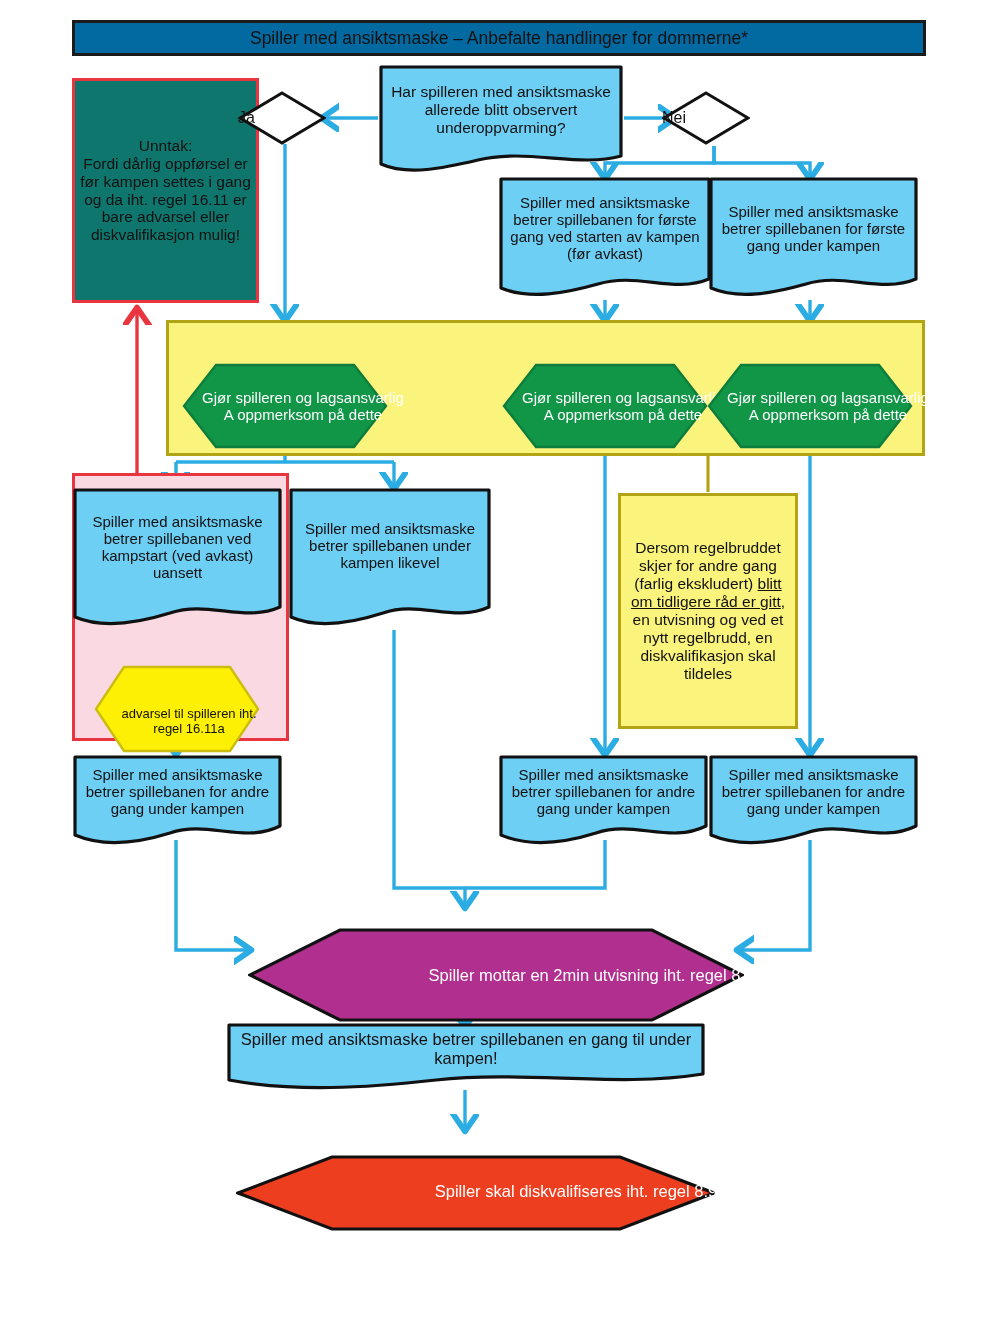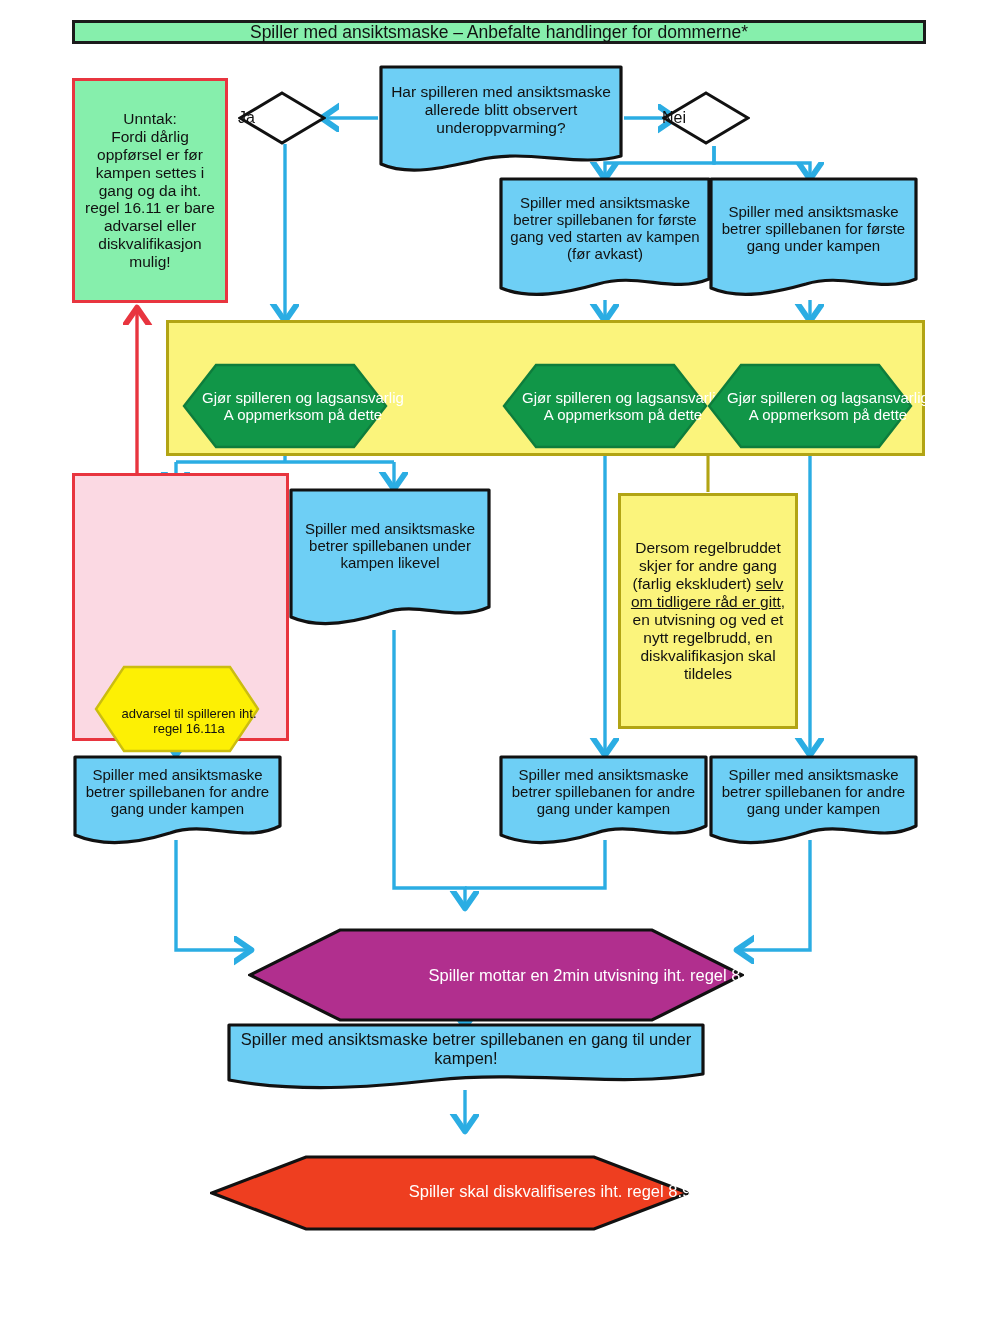--- a/index.html
+++ b/index.html
@@ -6,25 +6,25 @@
   body{width:1000px;height:1327px;position:relative;
        font-family:"Liberation Sans",sans-serif;color:#111;}
   #root{position:relative;width:1000px;height:1327px;overflow:hidden;}
   svg#wires{position:absolute;left:0;top:0;width:1000px;height:1327px;}
 
   .node{position:absolute;box-sizing:border-box;display:flex;
         align-items:center;justify-content:center;text-align:center;
         line-height:1.16;}
 
   
-  #title{left:72px;top:20px;width:854px;height:24px;background:#86efac;
+  #title{left:72px;top:20px;width:854px;height:36px;background:#0369a1;
          border:3px solid #1b1b1b;font-size:17.5px;color:#111;z-index:6;}
 
   
-  #unntak{left:72px;top:78px;width:156px;height:225px;background:#86efac;
+  #unntak{left:72px;top:78px;width:187px;height:225px;background:#0f766e;
           border:3px solid #e8353f;font-size:15.5px;padding:4px 5px;z-index:6;}
 
   
   #pinkgroup{position:absolute;left:72px;top:473px;width:211px;height:262px;
              background:#fbd9e3;border:3px solid #e8353f;z-index:2;}
 
   
   #yellowband{position:absolute;left:166px;top:320px;width:753px;height:130px;
               background:#fbf47c;border:3px solid #b2a414;z-index:2;}
   .tornwrap{position:absolute;z-index:5;}
@@ -196,20 +196,28 @@
 
   <div class="hexwrap" style="left:707px;top:338px;width:206px;height:86px;">
     <svg width="206" height="86" viewBox="0 0 206 86">
       <path d="M34,2 H172 L204,43 L172,84 H34 L2,43 Z" fill="#119648" stroke="#0e7d3c" stroke-width="2.4"></path>
     </svg>
     <div class="hlabel white" style="font-size:15px;padding:0 18px;">
       <span>Gjør spilleren og lagsansvarlig A oppmerksom på dette</span>
     </div>
   </div>
 
+  <div class="tornwrap" style="left:72px;top:487px;width:211px;height:146px;">
+    <svg width="211" height="146" viewBox="0 0 211 146">
+      <path d="M3,3 H208 V120 C172,136 136,113 98,126 C66,136 31,142 3,130 Z" fill="#6ecff5" stroke="#111" stroke-width="3.2" stroke-linejoin="round"></path>
+    </svg>
+    <div class="txt" style="height:120px;align-items:center;font-size:15px;padding:0 6px;">
+      <span>Spiller med ansiktsmaske betrer spillebanen ved kampstart (ved avkast) uansett</span>
+    </div>
+  </div>
 
   <div class="tornwrap" style="left:288px;top:487px;width:204px;height:146px;">
     <svg width="204" height="146" viewBox="0 0 204 146">
       <path d="M3,3 H201 V120 C166,136 131,113 95,126 C64,136 30,142 3,130 Z" fill="#6ecff5" stroke="#111" stroke-width="3.2" stroke-linejoin="round"></path>
     </svg>
     <div class="txt" style="height:116px;align-items:center;font-size:15px;padding:0 6px;">
       <span>Spiller med ansiktsmaske betrer spillebanen under kampen likevel</span>
     </div>
   </div>
 
@@ -217,21 +225,21 @@
     <svg width="166" height="88" viewBox="0 0 166 88">
       <path d="M30,2 H136 L164,44 L136,86 H30 L2,44 Z" fill="#fdf004" stroke="#cbbd10" stroke-width="2.4"></path>
     </svg>
     <div class="hlabel" style="font-size:13px;padding:12px 12px;">
       <span>advarsel til spilleren iht. regel 16.11a</span>
     </div>
   </div>
 
   <div class="node" id="note">
     <span>
-      <span>Dersom regelbruddet skjer for andre gang (farlig ekskludert) </span><u>selv om tidligere råd er gitt</u><span>, en utvisning og ved et nytt regelbrudd, en diskvalifikasjon skal tildeles</span>
+      <span>Dersom regelbruddet skjer for andre gang (farlig ekskludert) </span><u>blitt om tidligere råd er gitt</u><span>, en utvisning og ved et nytt regelbrudd, en diskvalifikasjon skal tildeles</span>
     </span>
   </div>
 
   <div class="tornwrap" style="left:72px;top:754px;width:211px;height:96px;">
     <svg width="211" height="96" viewBox="0 0 211 96">
       <path d="M3,3 H208 V72 C172,90 136,66 98,79 C66,89 31,93 3,81 Z" fill="#6ecff5" stroke="#111" stroke-width="3.2" stroke-linejoin="round"></path>
     </svg>
     <div class="txt" style="height:74px;align-items:center;font-size:15px;padding:0 4px;">
       <span>Spiller med ansiktsmaske betrer spillebanen for andre gang under kampen</span>
     </div>
@@ -266,21 +274,21 @@
 
   <div class="tornwrap" style="left:226px;top:1022px;width:480px;height:72px;">
     <svg width="480" height="72" viewBox="0 0 480 72">
       <path d="M3,3 H477 V52 C390,66 300,48 210,58 C140,66 68,70 3,58 Z" fill="#6ecff5" stroke="#111" stroke-width="3.2" stroke-linejoin="round"></path>
     </svg>
     <div class="txt" style="height:54px;align-items:center;font-size:16.5px;padding:0 10px;">
       <span>Spiller med ansiktsmaske betrer spillebanen en gang til under kampen!</span>
     </div>
   </div>
 
-  <div class="hexwrap" style="left:210px;top:1130px;width:480px;height:72px;">
+  <div class="hexwrap" style="left:236px;top:1130px;width:480px;height:72px;">
     <svg width="480" height="76" viewBox="0 0 480 76">
       <path d="M96,2 H384 L478,38 L384,74 H96 L2,38 Z" fill="#ee3e20" stroke="#111" stroke-width="3.2"></path>
     </svg>
     <div class="hlabel white" style="font-size:16.5px;padding:0 100px;">
       <span>Spiller skal diskvalifiseres iht. regel 8.9</span>
     </div>
   </div>
 
 
 </div>

